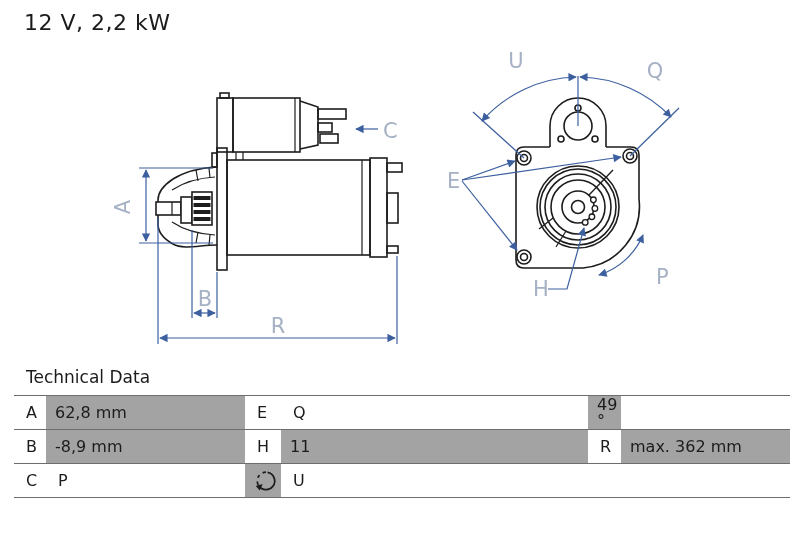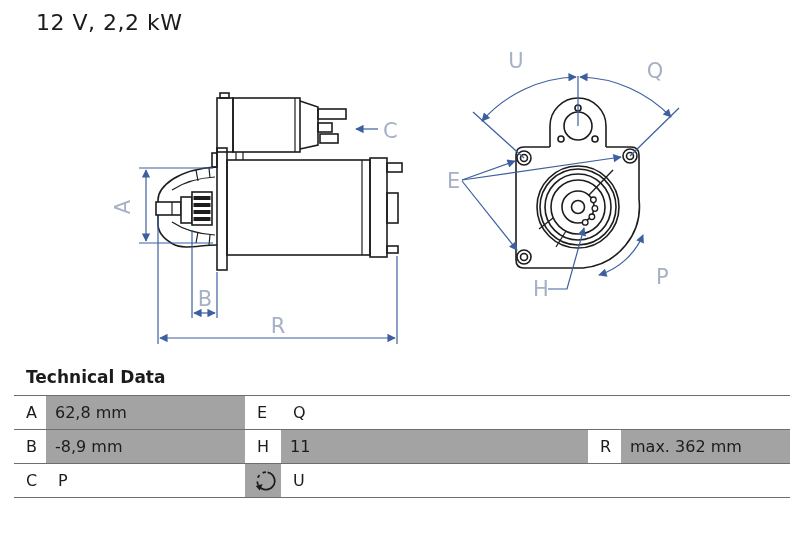--- a/index.html
+++ b/index.html
@@ -1,27 +1,27 @@
 <!DOCTYPE html>
 <html><head>
 <meta charset="utf-8">
 <style>
   html,body{margin:0;padding:0;background:#ffffff;}
   body{
     width:800px;height:533px;position:relative;overflow:hidden;
     font-family:"DejaVu Sans","Liberation Sans",sans-serif;color:#1c1c1c;
   }
   .page-title{
-    position:absolute;left:36px;top:10px;
+    position:absolute;left:24px;top:10px;
     font-size:22px;font-weight:400;letter-spacing:0.5px;color:#1b1b1b;
   }
   .figure{position:absolute;left:0;top:0;width:800px;height:362px;}
   .td-heading{
     position:absolute;left:26px;top:367px;
-    font-size:17px;font-weight:700;color:#1b1b1b;
+    font-size:17px;font-weight:400;color:#1b1b1b;
   }
   .data-table{
     position:absolute;left:14px;top:395px;width:776px;
     border-top:1.5px solid #6e6e6e;
   }
   .t-row{
     display:grid;
     grid-template-columns:32px 199px 36px 307px 33px 169px;
     height:34px;align-items:stretch;
     border-bottom:1.5px solid #6e6e6e;
@@ -173,20 +173,21 @@
 </svg>
 
 <div class="td-heading">Technical Data</div>
 
 <div class="data-table">
   <div class="t-row">
     <div class="cell label">A</div>
     <div class="cell value">62,8 mm</div>
     <div class="cell label">E</div>
     <div class="cell label">Q</div>
+    <div class="cell value">49 °</div>
   </div>
   <div class="t-row">
     <div class="cell label">B</div>
     <div class="cell value">-8,9 mm</div>
     <div class="cell label">H</div>
     <div class="cell value">11</div>
     <div class="cell label">R</div>
     <div class="cell value">max. 362 mm</div>
   </div>
   <div class="t-row">

